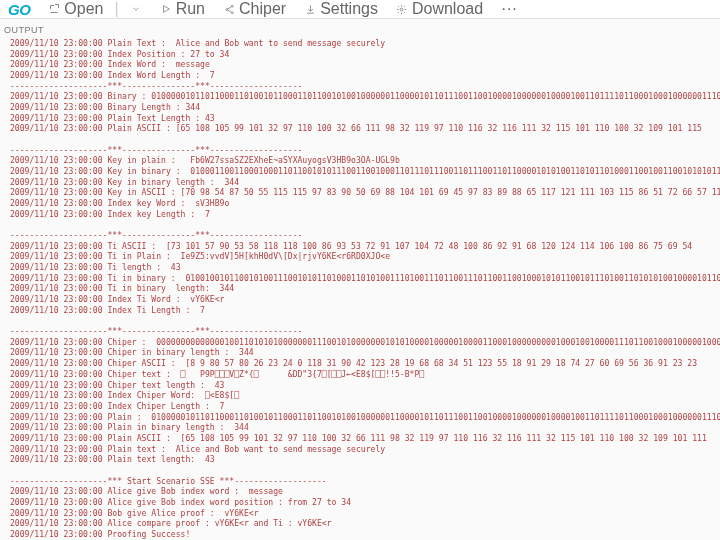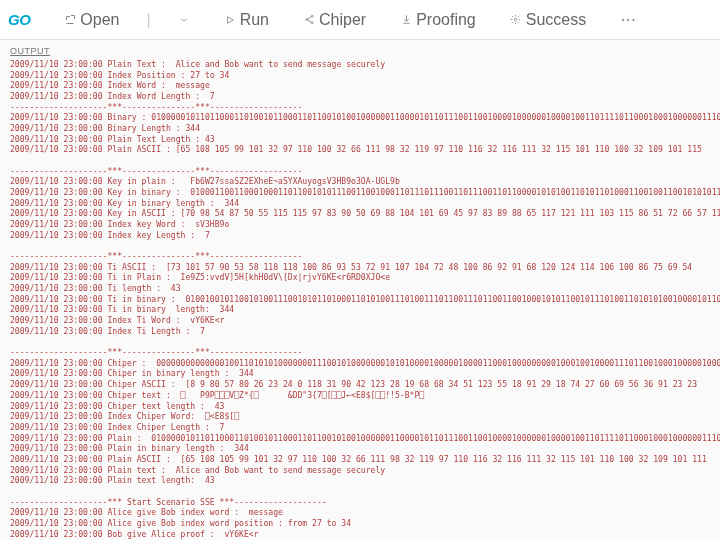--- a/index.html
+++ b/index.html
@@ -1,22 +1,22 @@
 <!DOCTYPE html>
 <html><head>
 <meta charset="utf-8">
 <style>
   * { margin: 0; padding: 0; box-sizing: border-box; }
   html, body { width: 720px; height: 540px; overflow: hidden; font-family: Arial, Helvetica, sans-serif; background: #fafafa; }
-  .topbar { height: 40px; background: #fff; border-bottom: 1px solid #ddd; display: flex; align-items: center; padding: 0 6px; gap: 18px; }
+  .topbar { height: 19px; background: #fff; border-bottom: 1px solid #ddd; display: flex; align-items: center; padding: 0 6px; gap: 2px; }
   .logo { font-weight: 900; font-style: italic; color: #00aad4; font-size: 15px; padding: 0 8px 0 2px; letter-spacing: -0.5px; }
   .tb-item { display: flex; align-items: center; gap: 4px; color: #666; font-size: 16px; padding: 2px 8px; cursor: pointer; border-radius: 2px; }
   .tb-divider { color: #ccc; padding: 0 1px; }
   .tb-ico { width: 12px; height: 12px; display: inline-flex; align-items: center; justify-content: center; }
-  .outhdr { padding: 6px 10px 3px; font-size: 9px; color: #777; letter-spacing: 0.5px; text-decoration: underline; }
+  .outhdr { padding: 6px 4px 3px; font-size: 9px; color: #777; letter-spacing: 0.5px; }
   .console { padding: 0 10px 6px; font-family: "Menlo","Consolas",monospace; font-size: 8.1px; line-height: 1.32; color: #b04040; white-space: pre; overflow: hidden; }
   svg { display:block; }
 </style>
 </head>
 <body>
 
 <div class="topbar">
   <span class="logo">GO</span>
 
   <div class="tb-item">
@@ -60,31 +60,31 @@
   </div>
 
   <div class="tb-item">
     <span class="tb-ico">
       <svg width="11" height="11" viewBox="0 0 24 24" fill="none" stroke="#888" stroke-width="2">
           <path d="M12 3v12"></path>
           <polyline points="7 11 12 16 17 11"></polyline>
           <path d="M5 20h14"></path>
         </svg>
     </span>
-    <span>Proofing</span>
+    <span>Settings</span>
   </div>
 
   <div class="tb-item">
     <span class="tb-ico">
       <svg width="11" height="11" viewBox="0 0 24 24" fill="none" stroke="#888" stroke-width="2">
           <circle cx="12" cy="12" r="3"></circle>
           <path d="M12 2v3M12 19v3M4.2 4.2l2.1 2.1M17.7 17.7l2.1 2.1M2 12h3M19 12h3M4.2 19.8l2.1-2.1M17.7 6.3l2.1-2.1"></path>
         </svg>
     </span>
-    <span>Success</span>
+    <span>Download</span>
   </div>
 
   <div class="tb-item">
     <span>···</span>
   </div>
 </div>
 
 <div class="outhdr">OUTPUT</div>
 
 <div class="console" id="console">2009/11/10 23:00:00 Plain Text :  Alice and Bob want to send message securely

